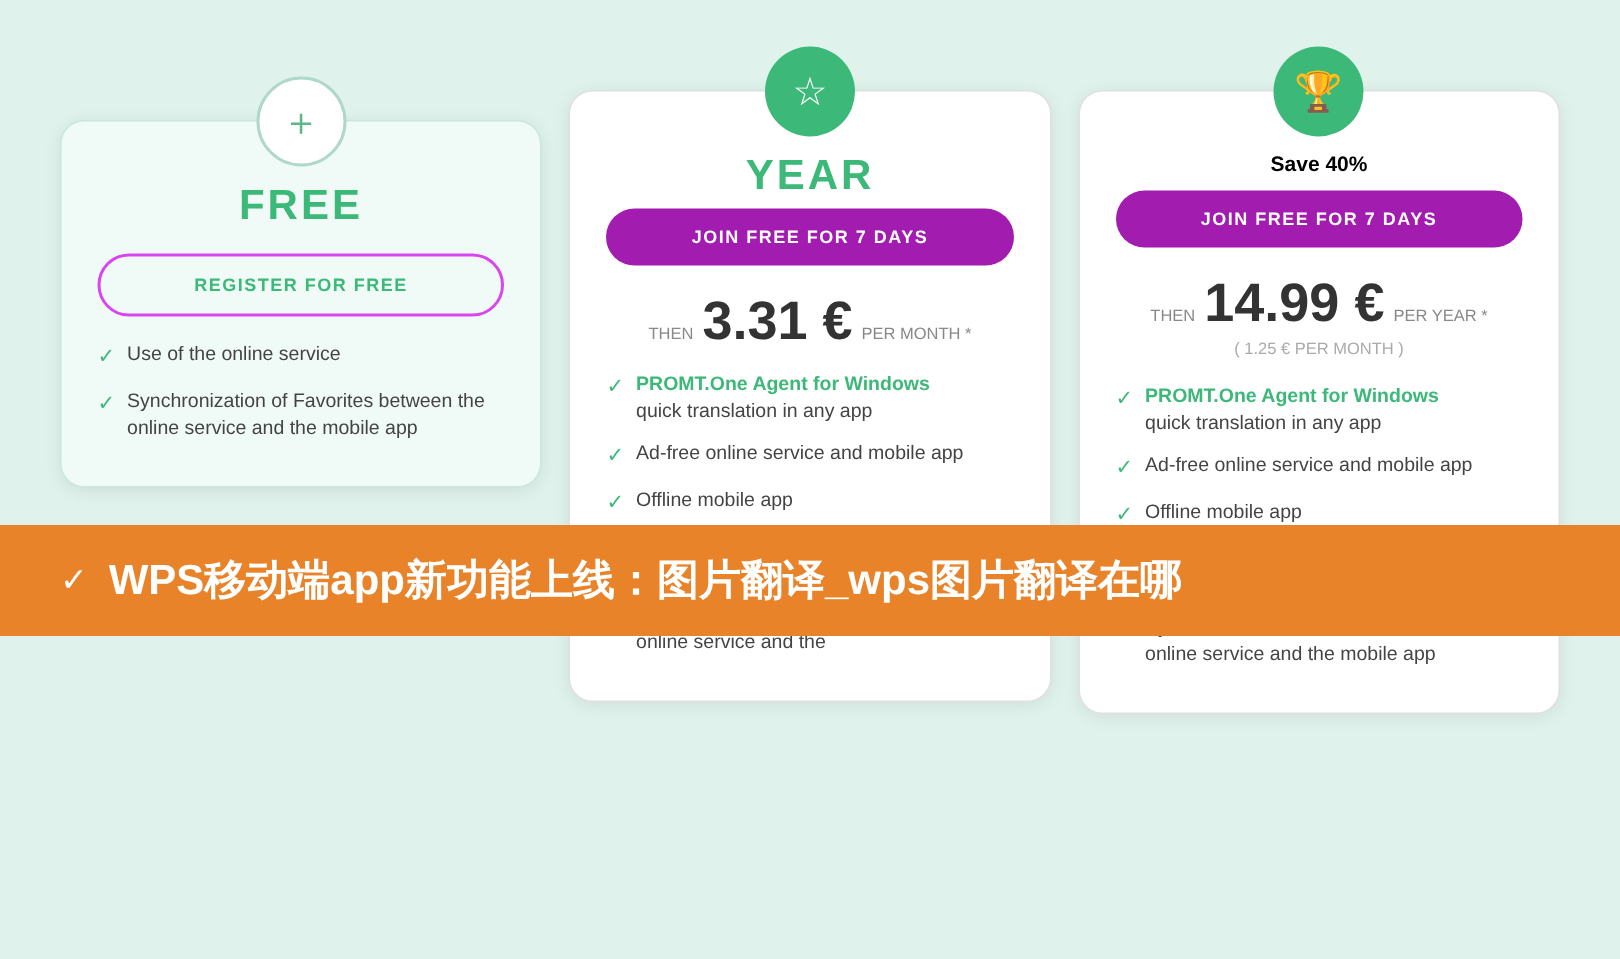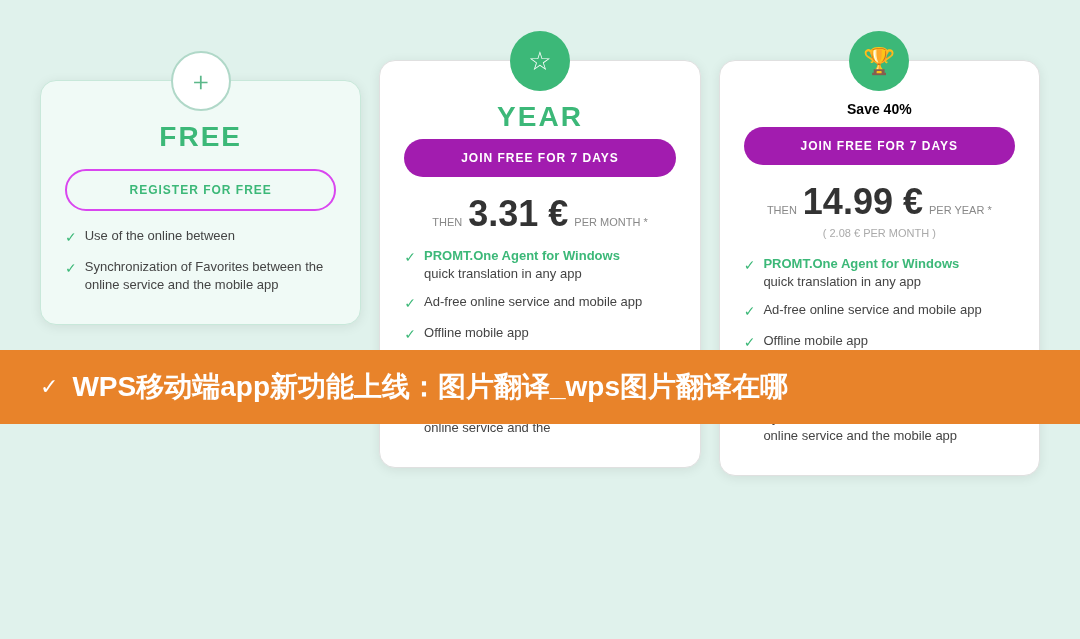--- a/index.html
+++ b/index.html
@@ -235,21 +235,21 @@
     <div class="plan-card free-card">
       <div class="plan-icon free-icon">
         <span>＋</span>
       </div>
       <div class="plan-title">FREE</div>
       <div style="height:10px;"></div>
       <button class="plan-btn outline">REGISTER FOR FREE</button>
       <ul class="features-list">
         <li>
           <span class="check-icon">✓</span>
-          <span>Use of the online between</span>
+          <span>Use of the online service</span>
         </li>
         <li>
           <span class="check-icon">✓</span>
           <span>Synchronization of Favorites between the online service and the mobile app</span>
         </li>
       </ul>
     </div>
 
     <div class="plan-card month-card">
       <div class="plan-icon month-icon">
@@ -293,21 +293,21 @@
       <div class="plan-icon year-icon">
         <span>🏆</span>
       </div>
       <div class="plan-save">Save 40%</div>
       <button class="plan-btn filled">JOIN FREE FOR 7 DAYS</button>
       <div class="pricing-row">
         <span class="pricing-then">THEN</span>
         <span class="pricing-amount">14.99 €</span>
         <span class="pricing-per">PER YEAR *</span>
       </div>
-      <div class="pricing-sub">( 2.08 € PER MONTH )</div>
+      <div class="pricing-sub">( 1.25 € PER MONTH )</div>
       <ul class="features-list">
         <li>
           <span class="check-icon">✓</span>
           <span>
             <a class="feature-link">PROMT.One Agent for Windows</a><br>
             quick translation in any app
           </span>
         </li>
         <li>
           <span class="check-icon">✓</span>

